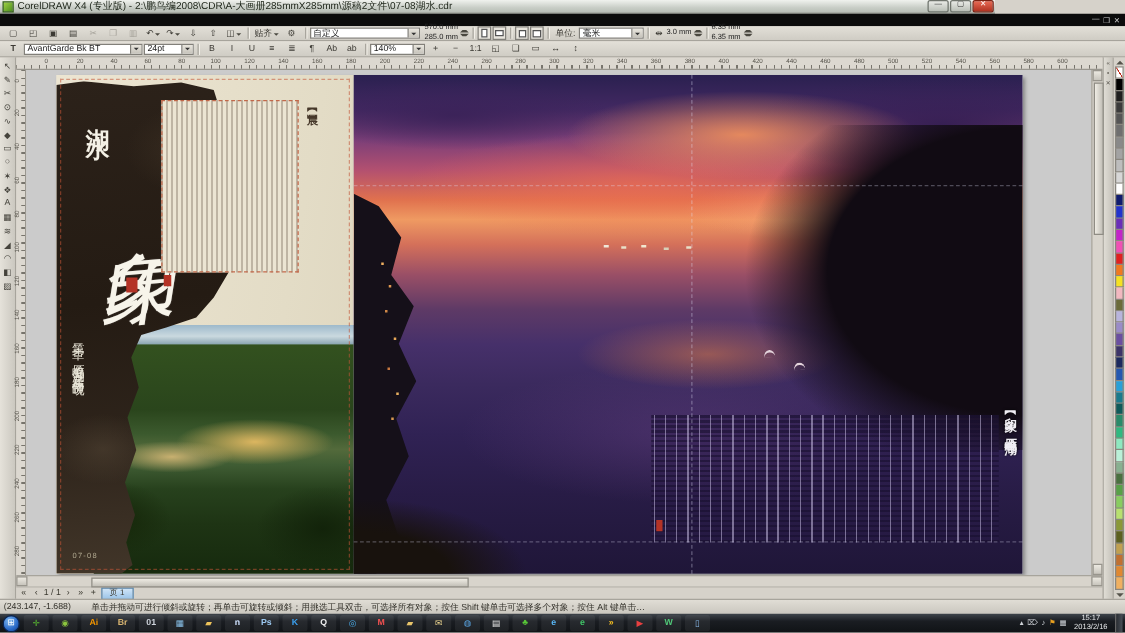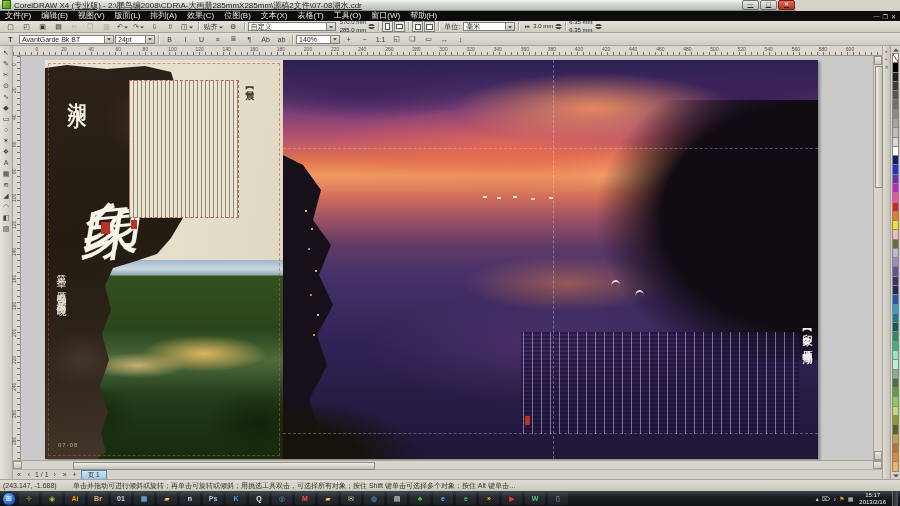--- a/index.html
+++ b/index.html
@@ -1,22 +1,22 @@
 <!DOCTYPE html>
 <html><head>
 <meta charset="utf-8">
 <style>
   html,body{margin:0;padding:0;background:#555;}
   #app{position:relative;width:900px;height:506px;overflow:hidden;
        font-family:"Liberation Sans","DejaVu Sans",sans-serif;font-size:9px;color:#222;
        user-select:none;background:#d6d2ca;}
   
   #titlebar{position:absolute;left:0;top:0;width:796px;height:11px;
-    background:linear-gradient(180deg,#f0f2ee,#c9cec7 60%,#b8beb6);display:flex;align-items:flex-start;
-    border-bottom:1px solid #8a8f88;box-sizing:border-box;text-decoration:underline;}
+    background:linear-gradient(180deg,#f0f2ee,#c9cec7 60%,#b8beb6);display:flex;align-items:flex-end;
+    border-bottom:1px solid #8a8f88;box-sizing:border-box;}
   #app-icon{width:7px;height:7px;margin:0 3px 0 2px;background:linear-gradient(135deg,#9ed044,#4d8f1e);border:1px solid #2f5e10;}
   #title-text{font-size:8px;color:#1c2418;white-space:nowrap;overflow:hidden;flex:1;}
   .winbtn{width:15px;height:8px;margin-right:1px;border:1px solid #6f746d;border-radius:2px;
     background:linear-gradient(#e8eae6,#b9beb6);font-size:6px;line-height:7px;text-align:center;color:#333;}
   .winbtn.close{background:linear-gradient(#e86a55,#b03322);color:#fff;border-color:#7c2012;}
   
   #menubar{position:absolute;left:0;top:11px;width:900px;height:10px;background:#0c0c0c;
     display:flex;align-items:center;color:#e8e8e8;}
   .menu-item{padding:0 5px;font-size:8px;line-height:10px;white-space:nowrap;}
   #doc-controls{margin-left:auto;display:flex;gap:3px;padding-right:4px;color:#cfcfcf;font-size:6px;}
@@ -159,34 +159,20 @@
 
   <div id="titlebar">
     <span id="app-icon"></span>
     <span id="title-text">CorelDRAW X4 (专业版) - 2:\鹏鸟编2008\CDR\A-大画册285mmX285mm\源稿2文件\07-08湖水.cdr</span>
     <span class="winbtn">—</span>
     <span class="winbtn">▢</span>
     <span class="winbtn close">✕</span>
   </div>
 
   <div id="menubar">
-    <span id="menu-items" style="display:flex">
-        <span class="menu-item">文件(F)</span>
-        <span class="menu-item">编辑(E)</span>
-        <span class="menu-item">视图(V)</span>
-        <span class="menu-item">版面(L)</span>
-        <span class="menu-item">排列(A)</span>
-        <span class="menu-item">效果(C)</span>
-        <span class="menu-item">位图(B)</span>
-        <span class="menu-item">文本(X)</span>
-        <span class="menu-item">表格(T)</span>
-        <span class="menu-item">工具(O)</span>
-        <span class="menu-item">窗口(W)</span>
-        <span class="menu-item">帮助(H)</span>
-      </span>
     <span id="doc-controls">
         <span>—</span>
         <span>❐</span>
         <span>✕</span>
       </span>
   </div>
 
   <div id="toolbar1" class="toolbar">
     <span style="display:flex;gap:1px;align-items:center">
         <span class="tbtn">▢</span>

